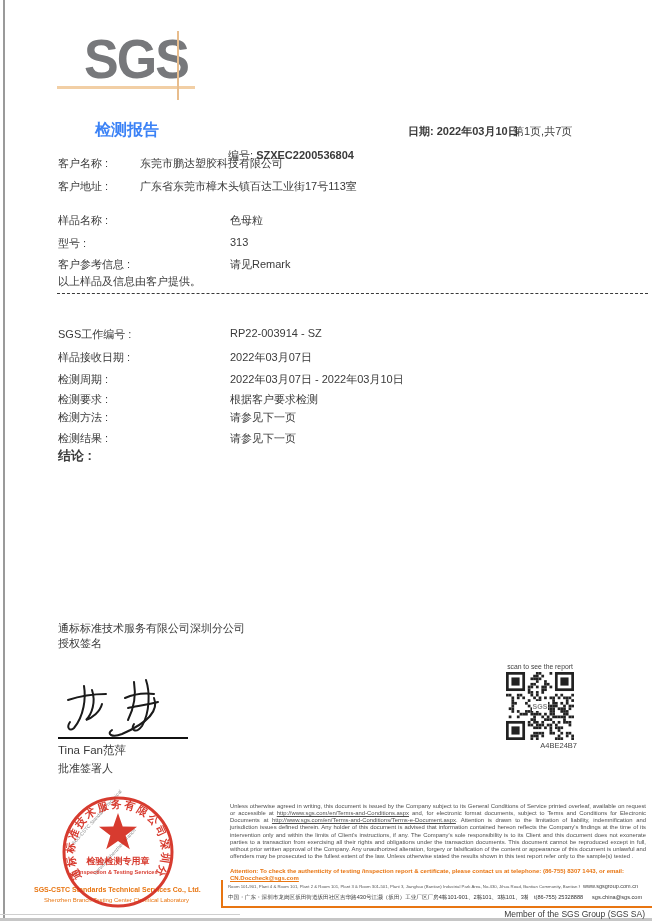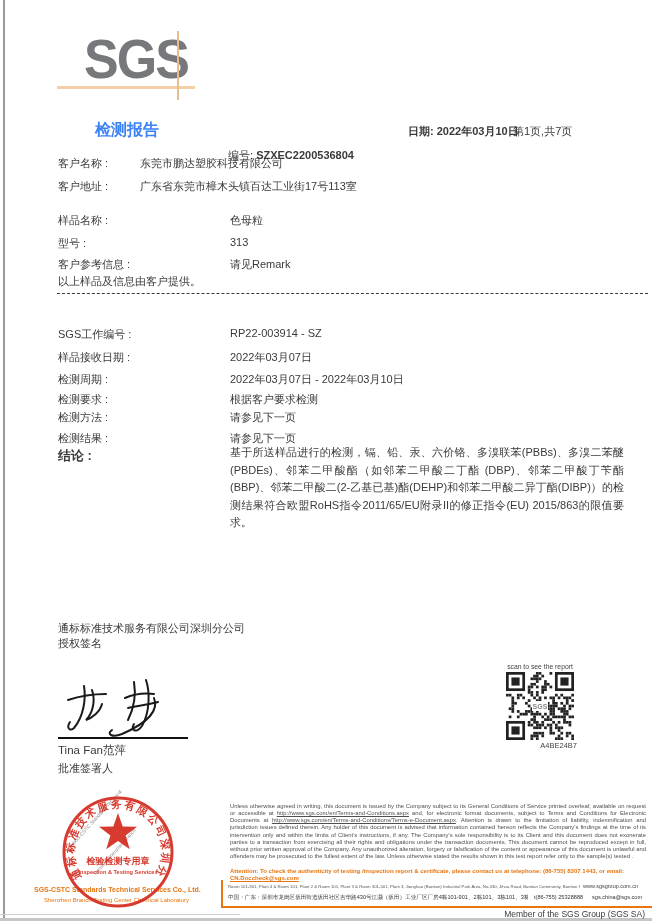--- a/index.html
+++ b/index.html
@@ -124,21 +124,20 @@
   <div class="row" style="left:58px;top:410px;">
     <span class="lbl">检测方法 :</span>
     <span class="val val-wide">请参见下一页</span>
   </div>
   <div class="row" style="left:58px;top:431px;">
     <span class="lbl">检测结果 :</span>
     <span class="val val-wide">请参见下一页</span>
   </div>
 
   <div class="abs concl-lbl">结论 :</div>
-  <div class="abs concl">基于所送样品进行的检测，镉、铅、汞、六价铬、多溴联苯(PBBs)、多溴二苯醚(PBDEs)、邻苯二甲酸酯（如邻苯二甲酸二丁酯 (DBP)、邻苯二甲酸丁苄酯(BBP)、邻苯二甲酸二(2-乙基已基)酯(DEHP)和邻苯二甲酸二异丁酯(DIBP)）的检测结果符合欧盟RoHS指令2011/65/EU附录II的修正指令(EU) 2015/863的限值要求。</div>
 
   <div class="abs sig-company">通标标准技术服务有限公司深圳分公司</div>
   <div class="abs sig-auth">授权签名</div>
   <svg class="abs sig-svg" width="130" height="72" viewBox="0 0 130 72">
     <g fill="none" stroke="#1a1a1a" stroke-width="2" stroke-linecap="round">
       <path d="M6,32 C18,28 34,26 44,26"></path>
       <path d="M22,18 C24,30 22,48 12,60 C8,64 4,60 8,54"></path>
       <path d="M30,22 C34,34 30,46 24,52 C30,50 38,44 40,36"></path>
       <path d="M63,30 C72,26 84,25 92,26"></path>
       <path d="M72,14 C74,26 72,40 66,52"></path>

